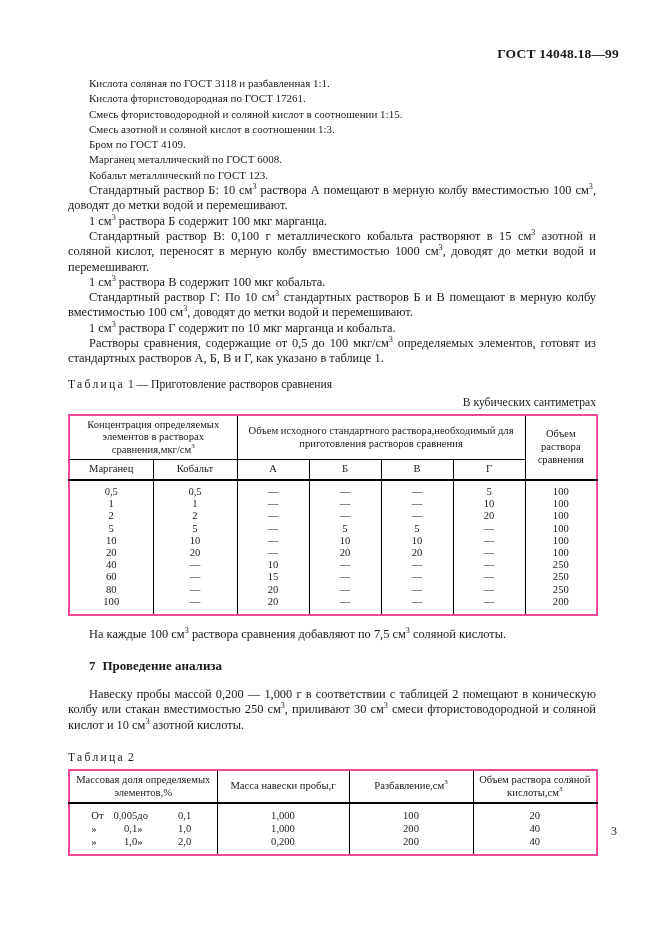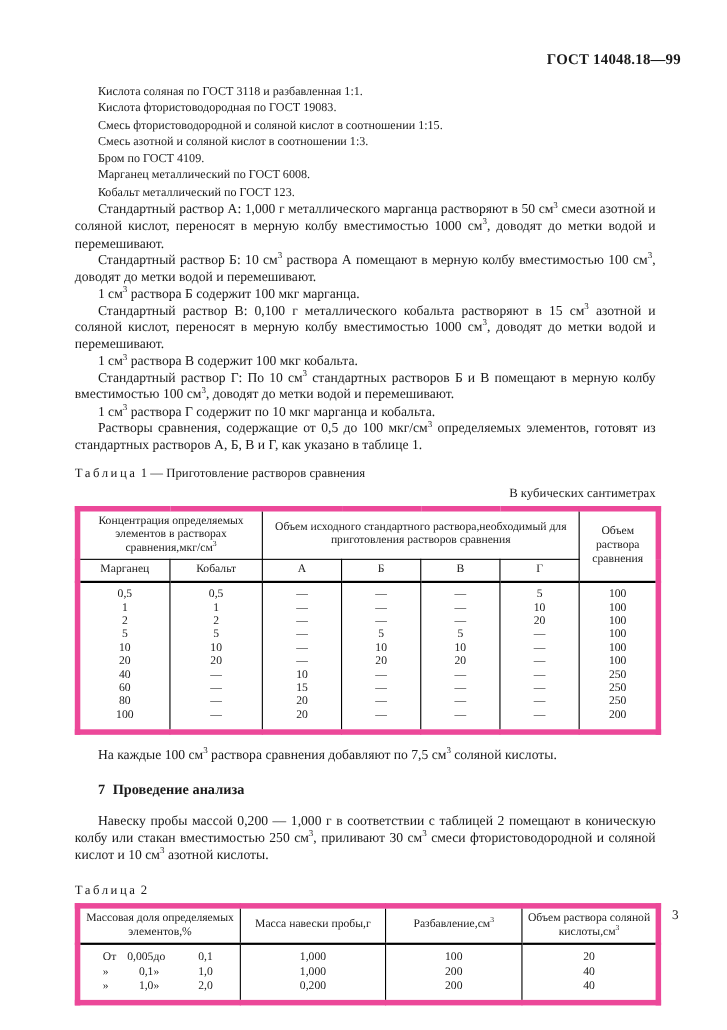--- a/index.html
+++ b/index.html
@@ -78,21 +78,21 @@
   table.gost {
     border-collapse: collapse;
     width: 100%;
     font-size: 10.6px;
     table-layout: fixed;
   }
   table.gost, table.gost th, table.gost td {
     border: 1px solid #000;
   }
   table.gost {
-    border: 5px solid #ec4899;
+    border: 2px solid #ec4899;
   }
   table.gost th {
     font-weight: normal;
     text-align: center;
     vertical-align: middle;
     padding: 3px 2px;
     line-height: 12.6px;
   }
   table.gost td {
     text-align: center;
@@ -151,30 +151,29 @@
 <body>
 
 <div class="page">
 
   <div class="doc-header">ГОСТ 14048.18—99</div>
 
   <div class="content">
 
     <div>
       <p class="line">Кислота соляная по ГОСТ 3118 и разбавленная 1:1.</p>
-      <p class="line">Кислота фтористоводородная по ГОСТ 19083.</p>
+      <p class="line">Кислота фтористоводородная по ГОСТ 17261.</p>
       <p class="line">Смесь фтористоводородной и соляной кислот в соотношении 1:15.</p>
       <p class="line">Смесь азотной и соляной кислот в соотношении 1:3.</p>
       <p class="line">Бром по ГОСТ 4109.</p>
       <p class="line">Марганец металлический по ГОСТ 6008.</p>
       <p class="line">Кобальт металлический по ГОСТ 123.</p>
     </div>
 
     <div>
-      <p class="para">Стандартный раствор А: 1,000 г металлического марганца растворяют в 50 см<sup>3</sup> смеси азотной и соляной кислот, переносят в мерную колбу вместимостью 1000 см<sup>3</sup>, доводят до метки водой и перемешивают.</p>
       <p class="para">Стандартный раствор Б: 10 см<sup>3</sup> раствора А помещают в мерную колбу вместимостью 100 см<sup>3</sup>, доводят до метки водой и перемешивают.</p>
       <p class="para">1 см<sup>3</sup> раствора Б содержит 100 мкг марганца.</p>
       <p class="para">Стандартный раствор В: 0,100 г металлического кобальта растворяют в 15 см<sup>3</sup> азотной и соляной кислот, переносят в мерную колбу вместимостью 1000 см<sup>3</sup>, доводят до метки водой и перемешивают.</p>
       <p class="para">1 см<sup>3</sup> раствора В содержит 100 мкг кобальта.</p>
       <p class="para">Стандартный раствор Г: По 10 см<sup>3</sup> стандартных растворов Б и В помещают в мерную колбу вместимостью 100 см<sup>3</sup>, доводят до метки водой и перемешивают.</p>
       <p class="para">1 см<sup>3</sup> раствора Г содержит по 10 мкг марганца и кобальта.</p>
       <p class="para">Растворы сравнения, содержащие от 0,5 до 100 мкг/см<sup>3</sup> определяемых элементов, готовят из стандартных  растворов А, Б, В и Г, как указано в таблице 1.</p>
     </div>
 
     <div class="spacer-md"></div>

